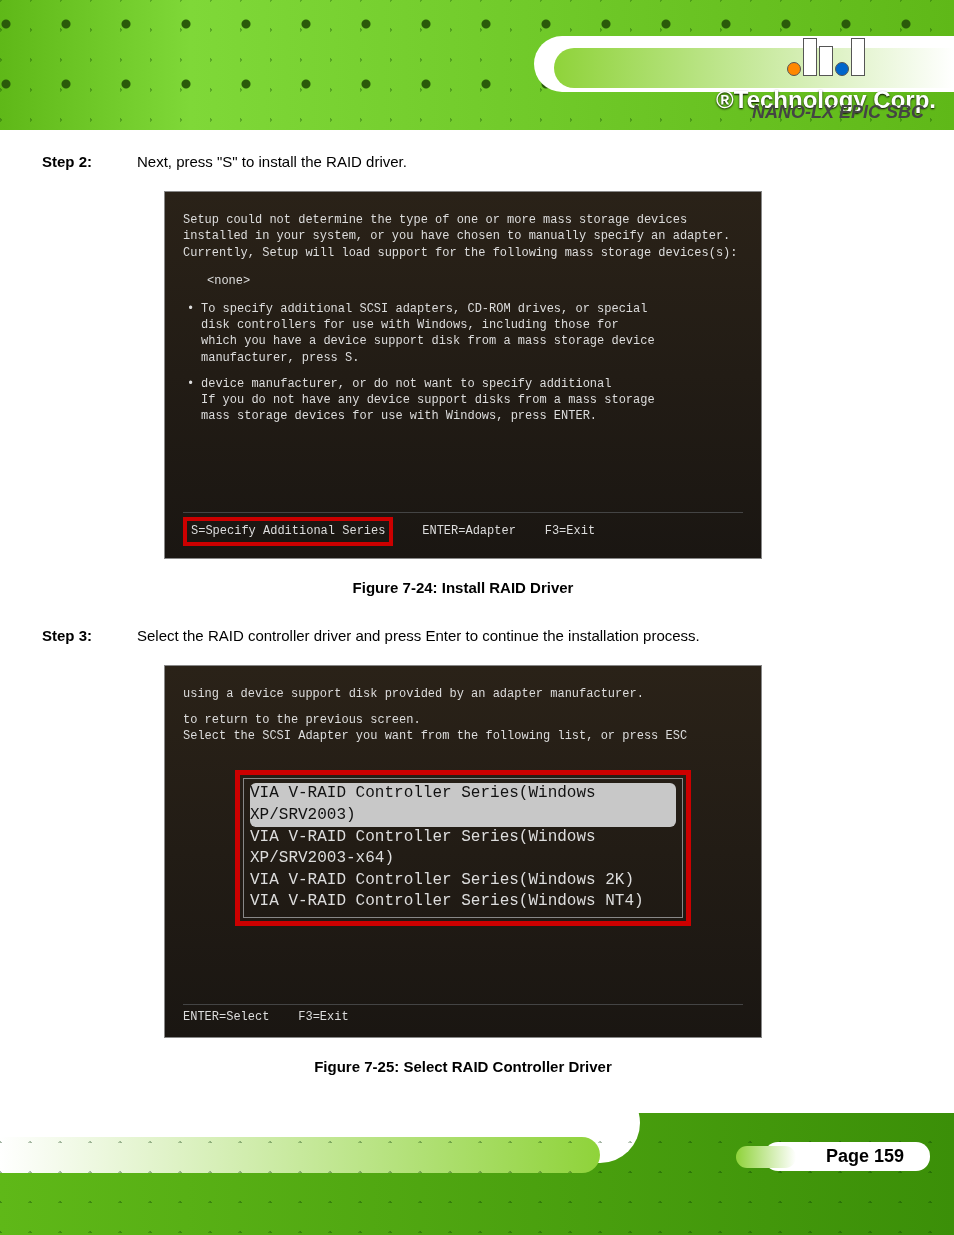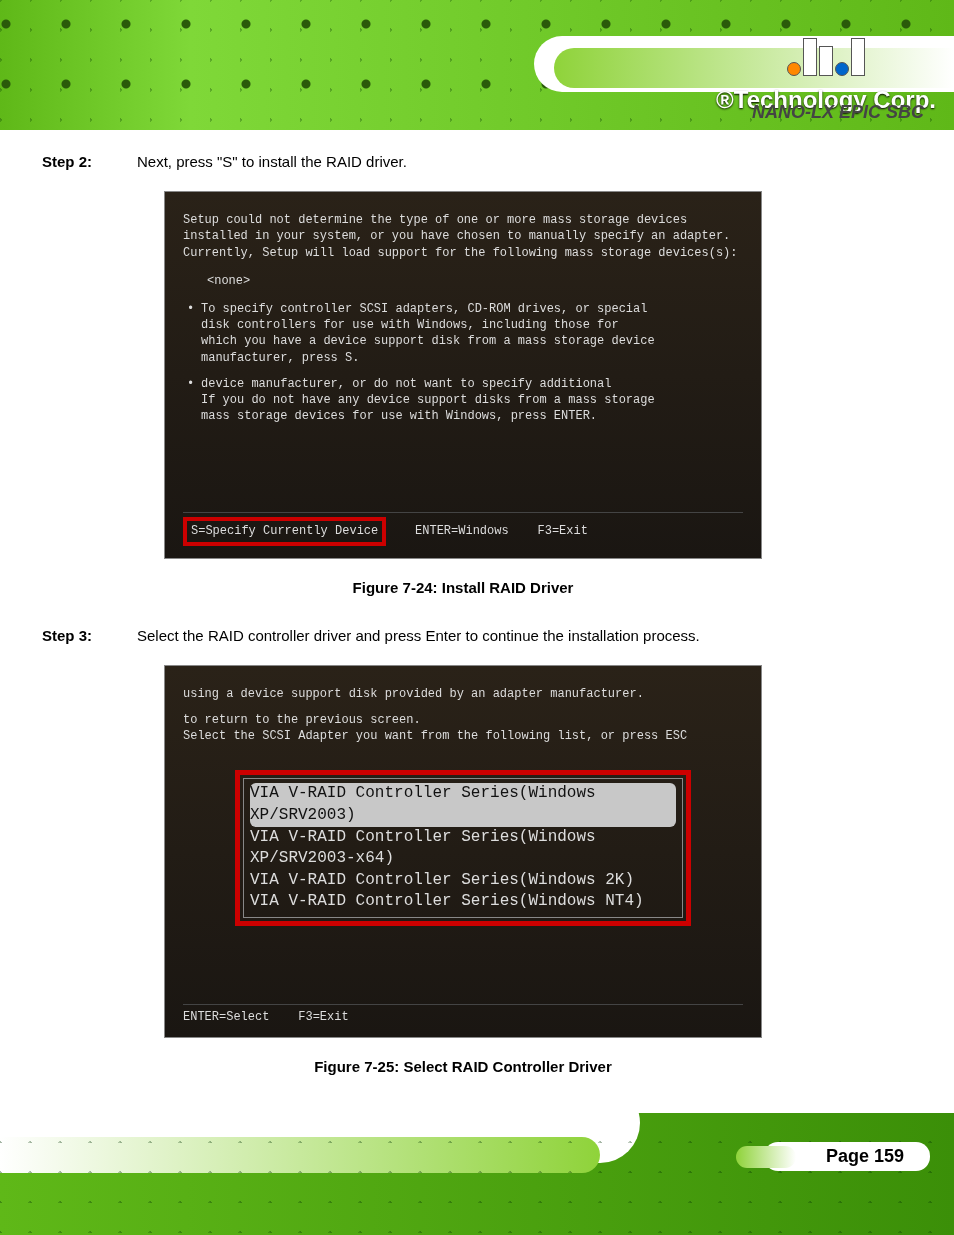--- a/index.html
+++ b/index.html
@@ -96,36 +96,36 @@
     <span class="step-label">Step 2:</span>
     <span class="step-body">Next, press "S" to install the RAID driver.</span>
   </div>
 
   <div class="setup-screen photo">
     <div class="ss-line">Setup could not determine the type of one or more mass storage devices</div>
     <div class="ss-line">installed in your system, or you have chosen to manually specify an adapter.</div>
     <div class="ss-line">Currently, Setup will load support for the following mass storage devices(s):</div>
     <div class="ss-line" style="margin:12px 0 12px 24px">&lt;none&gt;</div>
     <div class="ss-bullet">
-      <div class="ss-line">To specify controller SCSI adapters, CD-ROM drives, or special</div>
+      <div class="ss-line">To specify additional SCSI adapters, CD-ROM drives, or special</div>
       <div class="ss-line">disk controllers for use with Windows, including those for</div>
       <div class="ss-line">which you have a device support disk from a mass storage device</div>
       <div class="ss-line">manufacturer, press S.</div>
     </div>
     <div style="height:10px"></div>
     <div class="ss-bullet">
       <div class="ss-line">device manufacturer, or do not want to specify additional</div>
       <div class="ss-line">If you do not have any device support disks from a mass storage</div>
       <div class="ss-line">mass storage devices for use with Windows, press ENTER.</div>
     </div>
     <div style="height:70px"></div>
     <div class="ss-footer">
-      <span class="red-hl">S=Specify Currently Device</span>
+      <span class="red-hl">S=Specify Additional Series</span>
       &nbsp;&nbsp;
-      <span>ENTER=Windows</span>
+      <span>ENTER=Adapter</span>
       &nbsp;&nbsp;
       <span>F3=Exit</span>
     </div>
   </div>
 
   <div class="fig-cap">Figure 7-24: Install RAID Driver</div>
 
   <div class="step">
     <span class="step-label">Step 3:</span>
     <span class="step-body">Select the RAID controller driver and press Enter to continue the installation process.</span>

